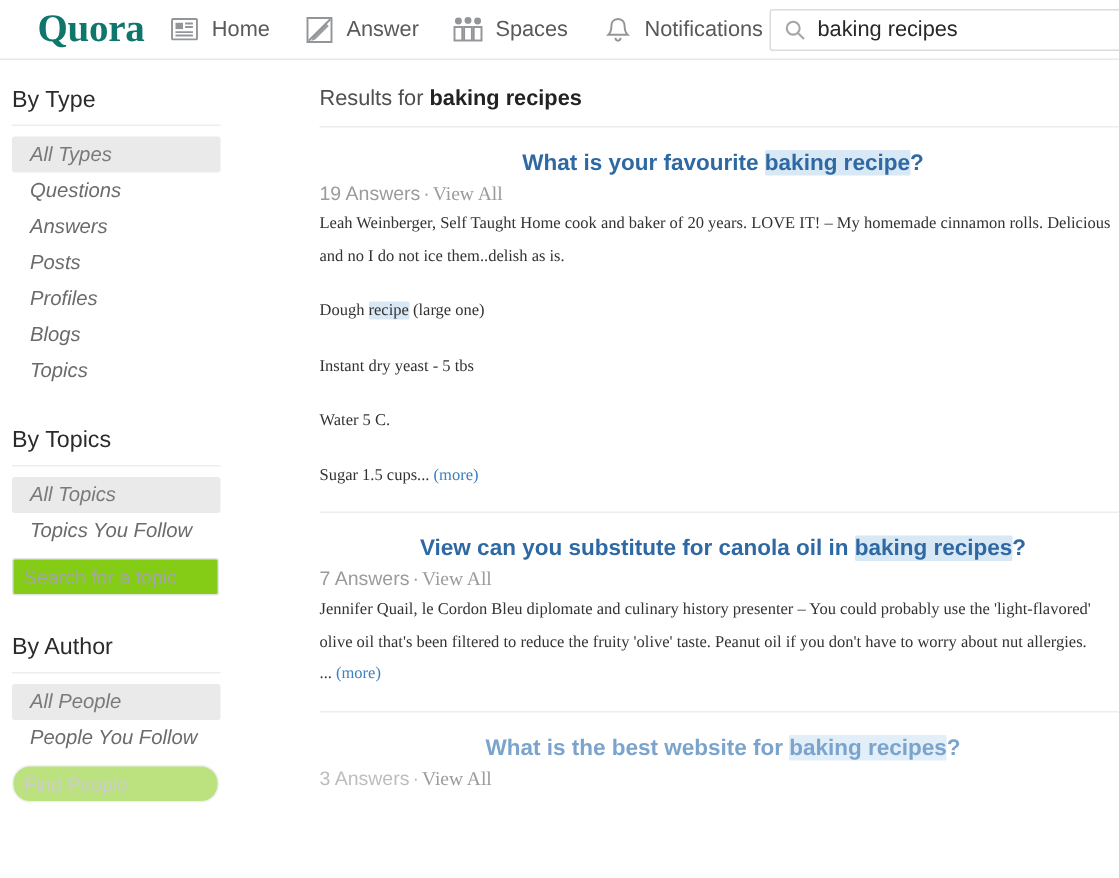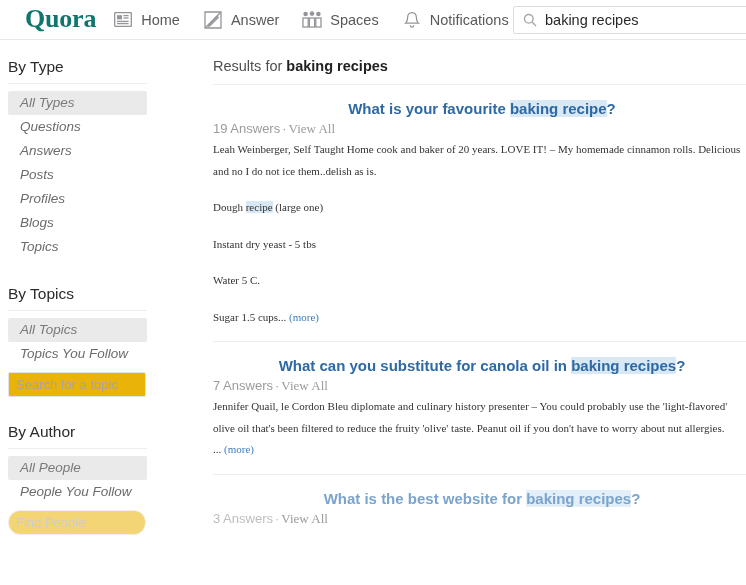--- a/index.html
+++ b/index.html
@@ -131,21 +131,21 @@
     color: #7a7a7a;
   }
   .side-input {
     display: block;
     margin: 6px 8px 0 8px;
     width: 138px;
     box-sizing: border-box;
     height: 25px;
     border: 1px solid #e3e3e3;
     border-radius: 2px;
-    background: #eab308;
+    background: #84cc16;
     font-family: "Liberation Sans", sans-serif;
     font-size: 13px;
     color: #4a4a4a;
     padding: 0 7px;
     outline: none;
   }
   .side-input::placeholder { color: #a5a5a5; }
   .spacer-lg { height: 24px; }
   .fade-90 { opacity: 0.55; border-radius: 12px; }
 
@@ -337,21 +337,21 @@
         <p><span>Dough </span><span class="hl">recipe</span><span> (large one)</span></p>
         <p>Instant dry yeast - 5 tbs</p>
         <p>Water 5 C.</p>
         <p><span>Sugar 1.5 cups...</span> <span class="more">(more)</span></p>
       </div>
     </div>
 
     <div class="result-rule"></div>
 
     <div class="result">
-      <div class="result-title"><span>What can you substitute for canola oil in </span><span class="hl">baking recipes</span><span>?</span></div>
+      <div class="result-title"><span>View can you substitute for canola oil in </span><span class="hl">baking recipes</span><span>?</span></div>
       <div class="result-meta"><span>7 Answers</span><span class="dot">·</span><span class="viewall">View All</span></div>
       <div class="result-body">
         <p><span>Jennifer Quail, le Cordon Bleu diplomate and culinary history presenter – You could probably use the 'light-flavored' olive oil that's been filtered to reduce the fruity 'olive' taste.  Peanut oil if you don't have to worry about nut allergies.</span> <span class="nowrap"><span>...</span> <span class="more">(more)</span></span></p>
       </div>
     </div>
 
     <div class="result-rule"></div>
 
     <div class="result">
       <div class="result-title faded"><span>What is the best website for </span><span class="hl">baking recipes</span><span>?</span></div>

